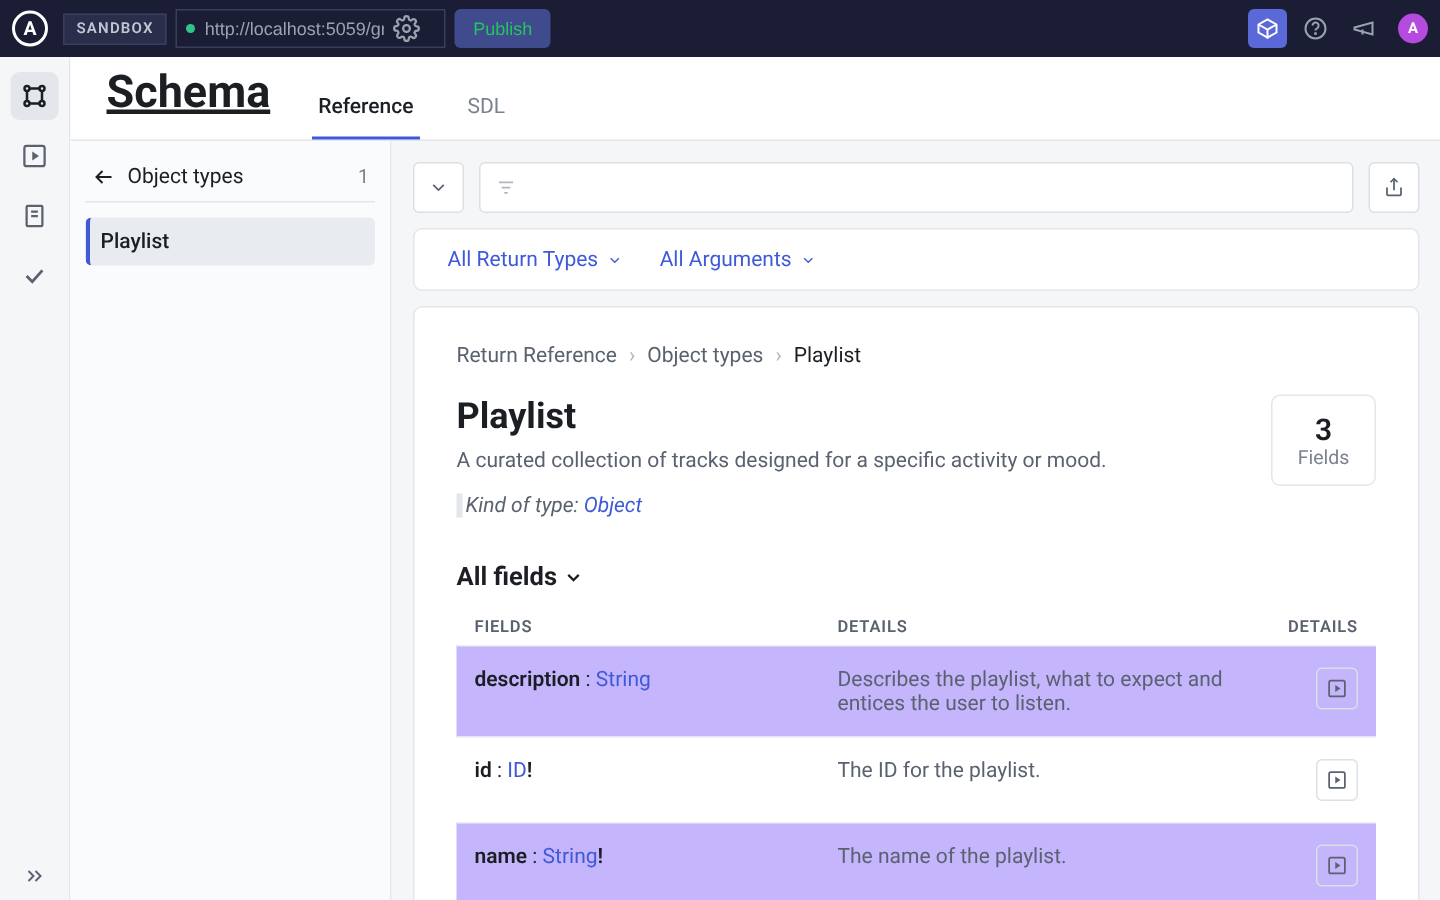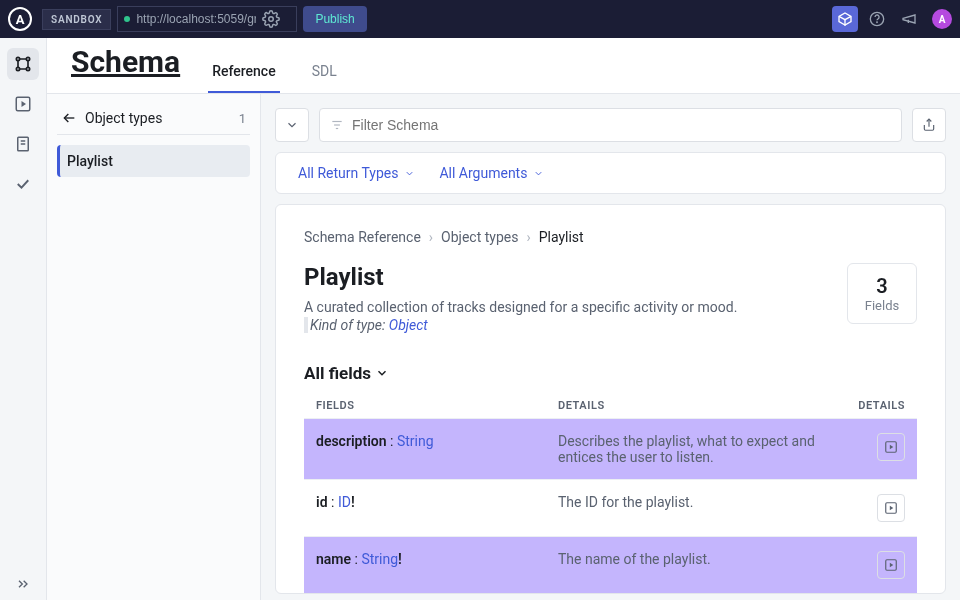--- a/index.html
+++ b/index.html
@@ -7,21 +7,21 @@
   body { display: flex; flex-direction: column; }
 
   
   .topbar { height: 38px; background: #1b1d35; display: flex; align-items: center; padding: 0 8px; gap: 6px; }
   .logo { width: 24px; height: 24px; border-radius: 50%; border:2px solid #fff; display:flex; align-items:center; justify-content:center; color:#fff; font-weight:700; font-size:13px; margin-right:4px;}
   .sandbox-chip { background:#2b2e4a; color:#bfc7d5; font-size:10px; letter-spacing:0.08em; font-weight:600; padding:4px 8px; border:1px solid #3a3e5c;}
   .urlbox { display:flex; align-items:center; gap:6px; background:#1b1d35; border:1px solid #3a3e5c; padding:0 6px; height:26px; color:#9aa3b2; font-size:12px; width: 180px; overflow:hidden;}
   .dot-green { width:6px; height:6px; border-radius:50%; background:#30c48d; flex-shrink:0;}
   .urlbox input { background:transparent; border:none; color:#9aa3b2; font-size:12px; width: 120px; outline:none;}
   .gear-top { color:#9aa3b2; width:18px; height:18px; flex-shrink:0;}
-  .publish-btn { background:#3f4b8c; color:#5eead4; border:none; height:26px; padding:0 12px; border-radius:4px; font-size:12px; cursor:pointer;}
+  .publish-btn { background:#3f4b8c; color:#22c55e; border:none; height:26px; padding:0 12px; border-radius:4px; font-size:12px; cursor:pointer;}
   .topbar-spacer { flex:1; }
   .top-icon { width:26px; height:26px; display:flex; align-items:center; justify-content:center; color:#9aa3b2; border-radius:4px; cursor:pointer;}
   .top-icon.blue { background:#5a68d8; color:#fff; }
   .avatar { width:20px; height:20px; border-radius:50%; background:#b54adf; color:#fff; display:flex; align-items:center; justify-content:center; font-size:10px; font-weight:700; margin-left:4px;}
 
   
   .bodyrow { flex:1; display:flex; overflow:hidden;}
   .rail { width:47px; background:#f4f6f8; border-right:1px solid #e3e6eb; display:flex; flex-direction:column; align-items:center; padding-top:10px; gap:8px;}
   .rail-icon { width:32px; height:32px; display:flex; align-items:center; justify-content:center; color:#5a6270; border-radius:6px; cursor:pointer;}
   .rail-icon.active { background:#e3e6eb; color:#1b1e23;}
@@ -53,21 +53,21 @@
   .pill-row { display:flex; gap:24px; }
   .pill { color:#3f5ad8; font-size:14px; display:flex; align-items:center; gap:6px; cursor:pointer;}
 
   .detail-card { background:#fff; border:1px solid #e3e6eb; border-radius:6px; padding: 24px 28px 0 28px;}
   .crumbs { color:#5a6270; font-size:14px; display:flex; gap:8px; align-items:center; margin-bottom:18px;}
   .crumbs .sep { color:#b0b6c0; }
   .crumbs .current { color:#1b1e23; }
 
   .head-row { display:flex; justify-content:space-between; align-items:flex-start; gap:20px; margin-bottom:8px;}
   .type-title { font-size:24px; font-weight:700; margin-bottom:8px;}
-  .type-desc { color:#5a6270; font-size:14px; margin-bottom:2px;}
+  .type-desc { color:#5a6270; font-size:14px; margin-bottom:14px;}
   .kind { color:#5a6270; font-size:14px; padding-left:2px; border-left:4px solid #e3e6eb; margin-bottom:22px;font-style:italic;}
   .kind a { color:#3f5ad8; text-decoration:none;}
   .count-box { border:1px solid #e3e6eb; border-radius:6px; width:70px; padding:10px 0; text-align:center;}
   .count-box .n { font-size:20px; font-weight:600;}
   .count-box .lbl { font-size:13px; color:#7a828f;}
 
   .fields-head { font-size:17px; font-weight:700; display:flex; align-items:center; gap:4px; margin-bottom:10px;}
   .tbl-head { display:flex; padding:6px 12px; font-size:11px; letter-spacing:0.05em; color:#5a6270; font-weight:600;}
   .col-f { flex:0 0 242px;}
   .col-d { flex:1;}
@@ -195,21 +195,20 @@
             <svg width="14" height="14" viewBox="0 0 24 24" fill="none" stroke="currentColor" stroke-width="2">
                 <polyline points="6,9 12,15 18,9"></polyline>
               </svg>
           </div>
           <div class="filter-box">
             <svg width="14" height="14" viewBox="0 0 24 24" fill="none" stroke="#b0b6c0" stroke-width="2">
                 <line x1="4" y1="6" x2="20" y2="6"></line>
                 <line x1="7" y1="12" x2="17" y2="12"></line>
                 <line x1="10" y1="18" x2="14" y2="18"></line>
               </svg>
-            <input placeholder="Filter Schema" style="">
           </div>
           <div class="share-btn">
             <svg width="14" height="14" viewBox="0 0 24 24" fill="none" stroke="currentColor" stroke-width="2">
                 <path d="M4 12v7a2 2 0 0 0 2 2h12a2 2 0 0 0 2-2v-7"></path>
                 <polyline points="16,6 12,2 8,6"></polyline>
                 <line x1="12" y1="2" x2="12" y2="15"></line>
               </svg>
           </div>
         </div>
 
@@ -225,21 +224,21 @@
               <span>All Arguments</span>
               <svg width="11" height="11" viewBox="0 0 24 24" fill="none" stroke="currentColor" stroke-width="2">
                   <polyline points="6,9 12,15 18,9"></polyline>
                 </svg>
             </div>
           </div>
         </div>
 
         <div class="detail-card">
           <div class="crumbs">
-            <span>Schema Reference</span>
+            <span>Return Reference</span>
             <span class="sep">›</span>
             <span>Object types</span>
             <span class="sep">›</span>
             <span class="current">Playlist</span>
           </div>
 
           <div class="head-row">
             <div style="flex:1">
               <div class="type-title">Playlist</div>
               <div class="type-desc">A curated collection of tracks designed for a specific activity or mood.</div>

